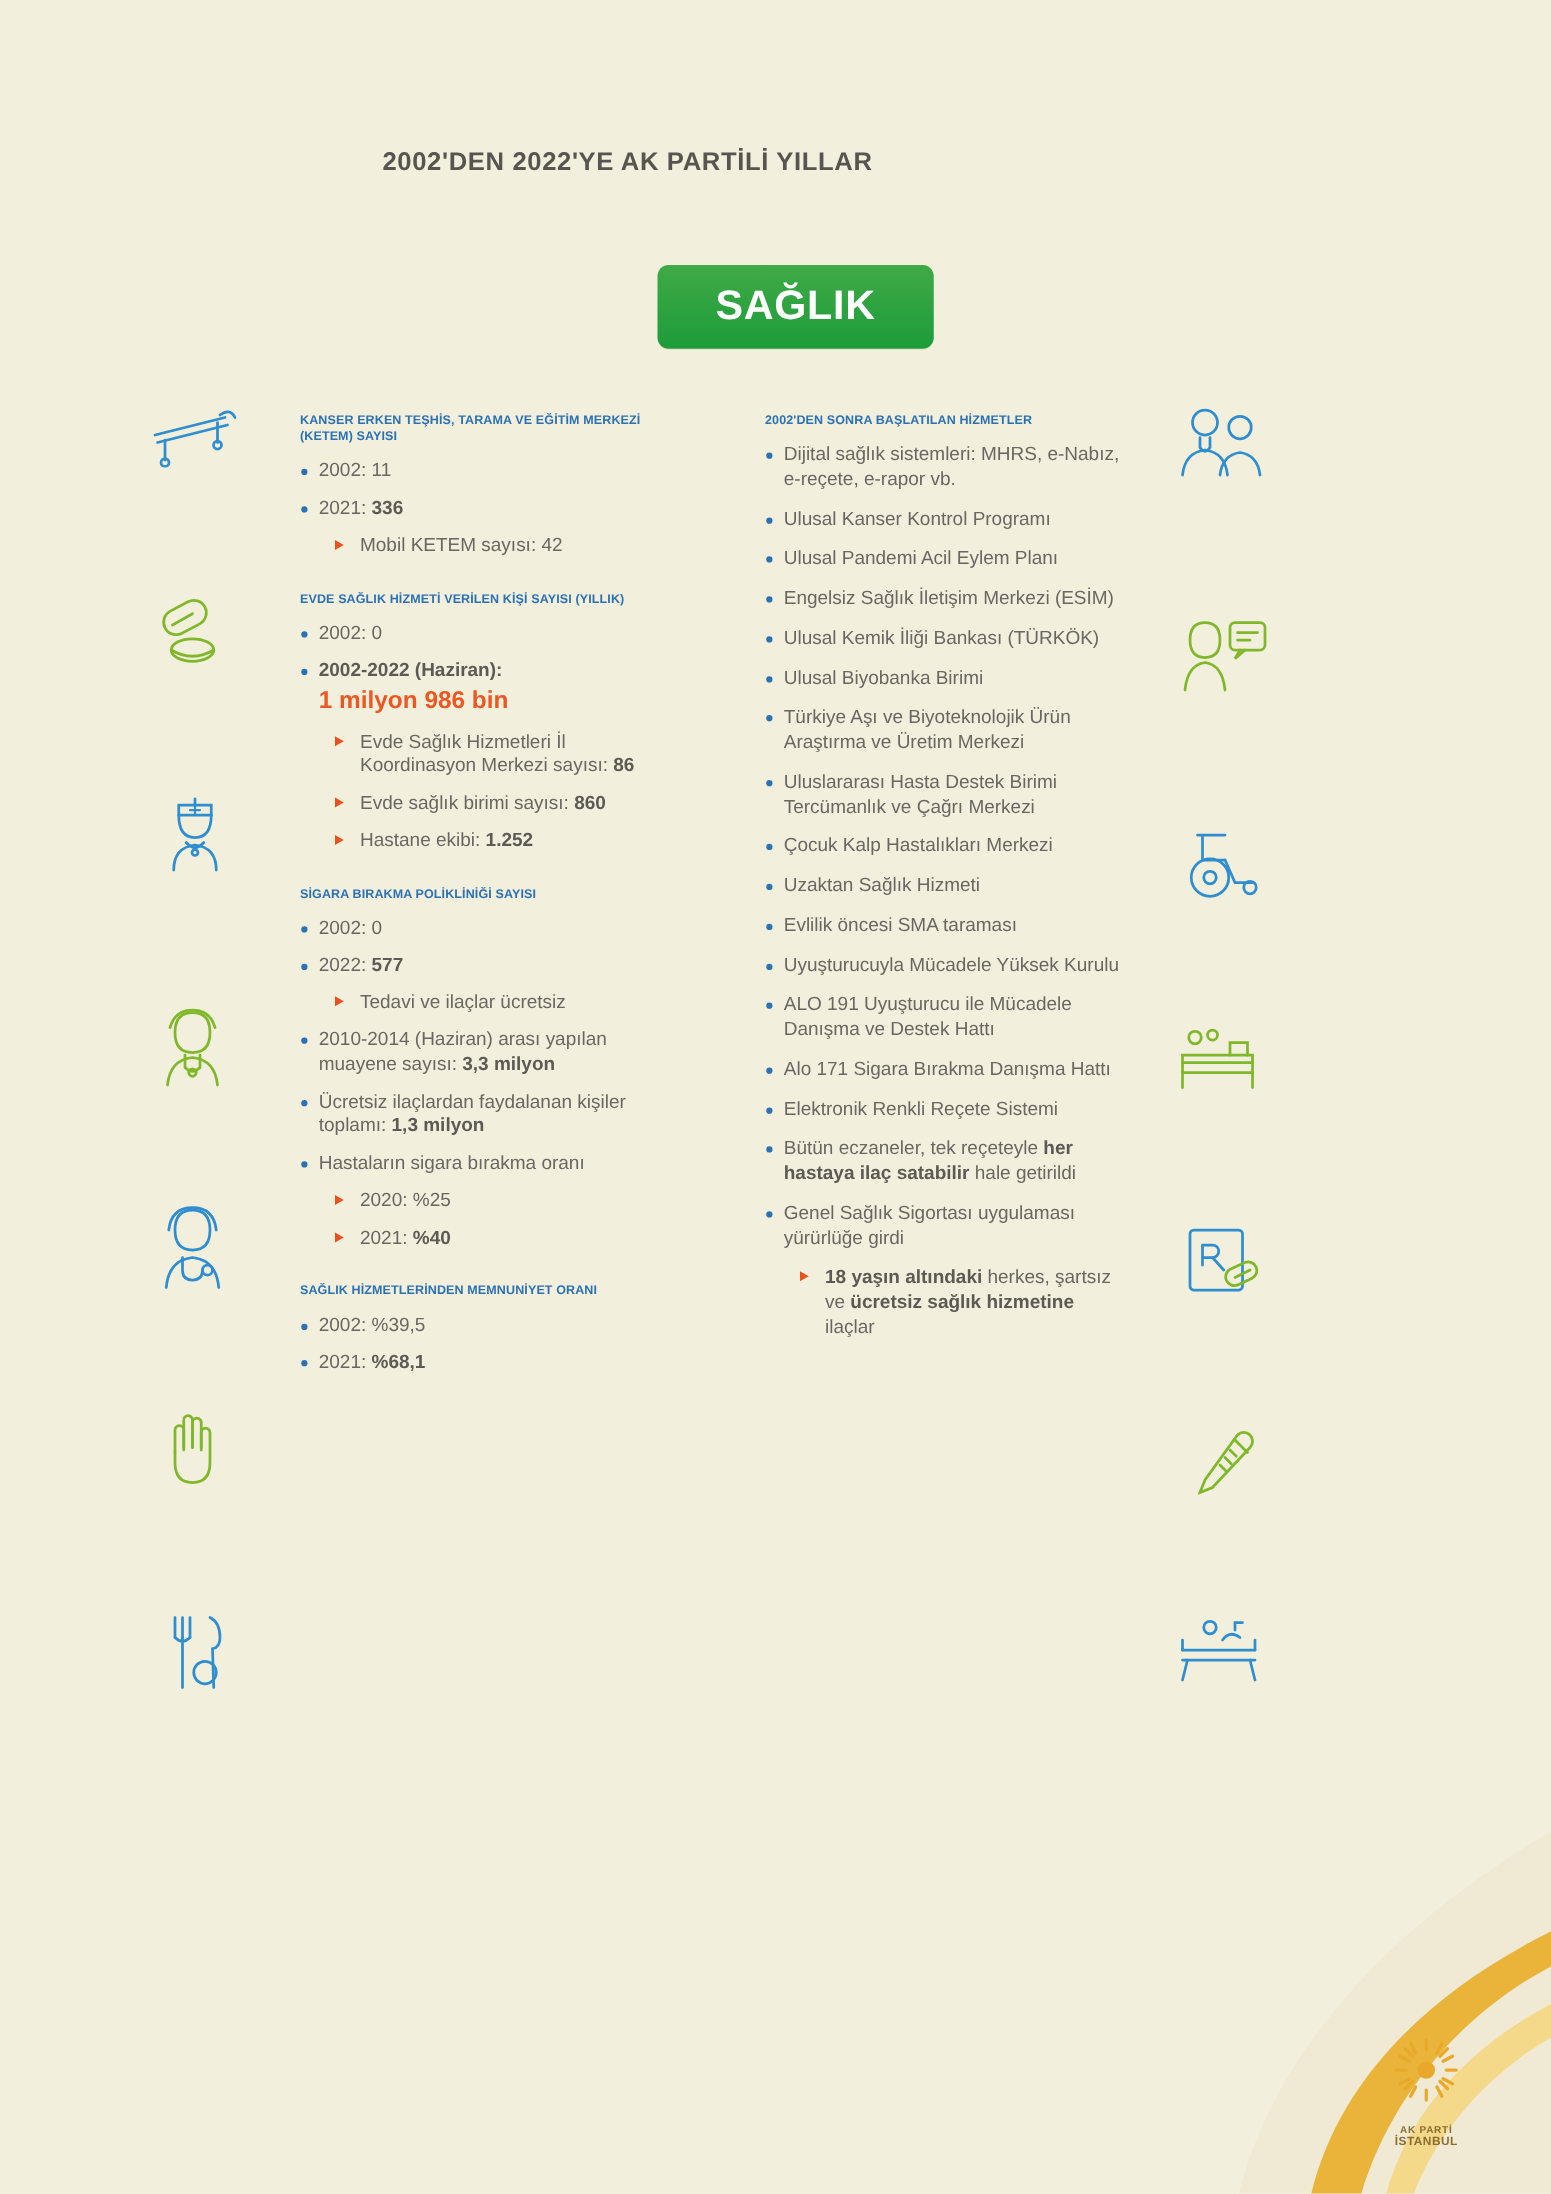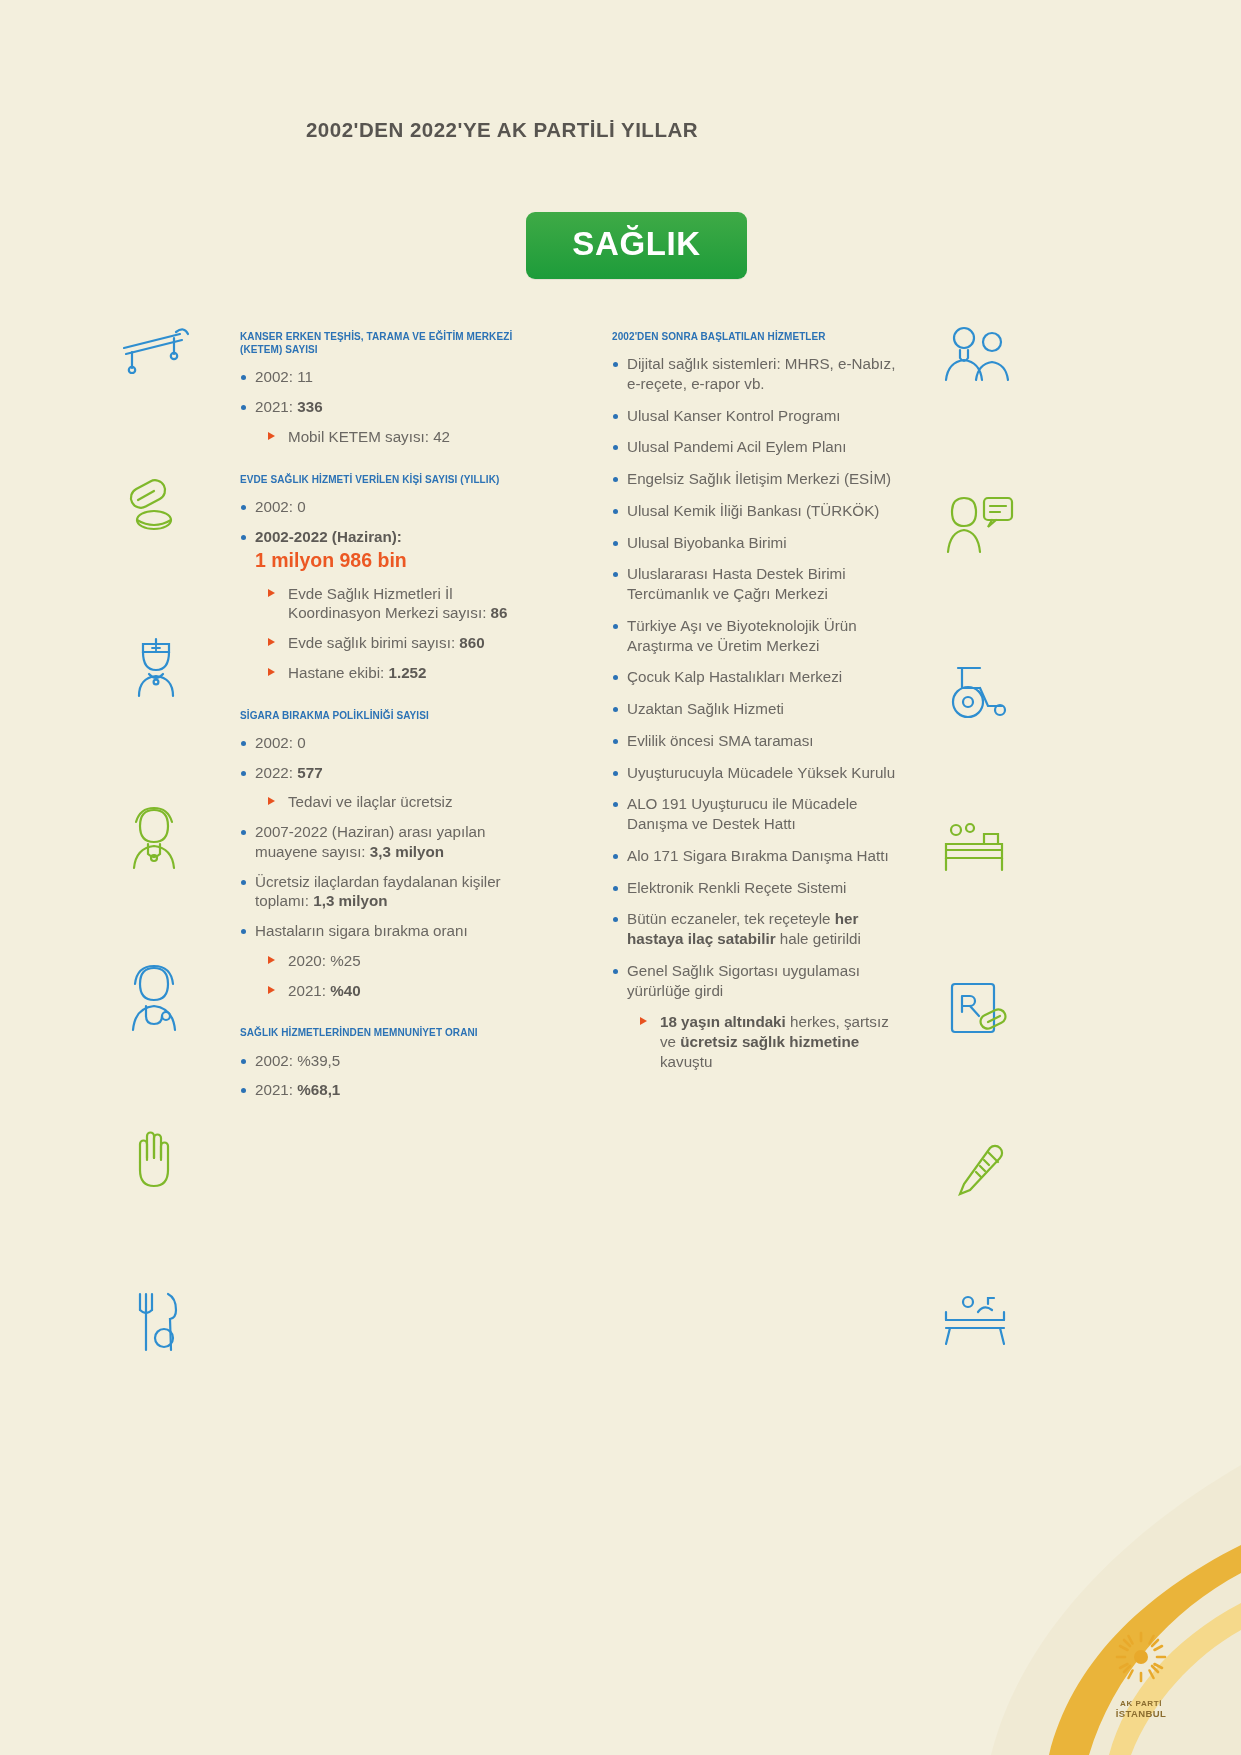--- a/index.html
+++ b/index.html
@@ -259,21 +259,21 @@
         <li class="b2"><span>Hastane ekibi: </span><b>1.252</b></li>
       </ul>
     </div>
 
     <div class="sec">
       <h3 class="sec-title">SİGARA BIRAKMA POLİKLİNİĞİ SAYISI</h3>
       <ul>
         <li class="b1"><span>2002: 0</span></li>
         <li class="b1"><span>2022: </span><b>577</b></li>
         <li class="b2"><span>Tedavi ve ilaçlar ücretsiz</span></li>
-        <li class="b1"><span>2007-2022 (Haziran) arası yapılan muayene sayısı: </span><b>3,3 milyon</b></li>
+        <li class="b1"><span>2010-2014 (Haziran) arası yapılan muayene sayısı: </span><b>3,3 milyon</b></li>
         <li class="b1"><span>Ücretsiz ilaçlardan faydalanan kişiler toplamı: </span><b>1,3 milyon</b></li>
         <li class="b1"><span>Hastaların sigara bırakma oranı</span></li>
         <li class="b2"><span>2020: %25</span></li>
         <li class="b2"><span>2021: </span><b>%40</b></li>
       </ul>
     </div>
 
     <div class="sec">
       <h3 class="sec-title">SAĞLIK HİZMETLERİNDEN MEMNUNİYET ORANI</h3>
       <ul>
@@ -287,32 +287,32 @@
   <div class="col-right">
     <div class="sec">
       <h3 class="sec-title">2002'DEN SONRA BAŞLATILAN HİZMETLER</h3>
       <ul>
         <li class="b1"><span>Dijital sağlık sistemleri: MHRS, e-Nabız, e-reçete, e-rapor vb.</span></li>
         <li class="b1"><span>Ulusal Kanser Kontrol Programı</span></li>
         <li class="b1"><span>Ulusal Pandemi Acil Eylem Planı</span></li>
         <li class="b1"><span>Engelsiz Sağlık İletişim Merkezi (ESİM)</span></li>
         <li class="b1"><span>Ulusal Kemik İliği Bankası (TÜRKÖK)</span></li>
         <li class="b1"><span>Ulusal Biyobanka Birimi</span></li>
+        <li class="b1"><span>Türkiye Aşı ve Biyoteknolojik Ürün Araştırma ve Üretim Merkezi</span></li>
         <li class="b1"><span>Uluslararası Hasta Destek Birimi Tercümanlık ve Çağrı Merkezi</span></li>
-        <li class="b1"><span>Türkiye Aşı ve Biyoteknolojik Ürün Araştırma ve Üretim Merkezi</span></li>
         <li class="b1"><span>Çocuk Kalp Hastalıkları Merkezi</span></li>
         <li class="b1"><span>Uzaktan Sağlık Hizmeti</span></li>
         <li class="b1"><span>Evlilik öncesi SMA taraması</span></li>
         <li class="b1"><span>Uyuşturucuyla Mücadele Yüksek Kurulu</span></li>
         <li class="b1"><span>ALO 191 Uyuşturucu ile Mücadele Danışma ve Destek Hattı</span></li>
         <li class="b1"><span>Alo 171 Sigara Bırakma Danışma Hattı</span></li>
         <li class="b1"><span>Elektronik Renkli Reçete Sistemi</span></li>
         <li class="b1"><span>Bütün eczaneler, tek reçeteyle </span><b>her hastaya ilaç satabilir</b><span> hale getirildi</span></li>
         <li class="b1"><span>Genel Sağlık Sigortası uygulaması yürürlüğe girdi</span></li>
-        <li class="b2"><b>18 yaşın altındaki</b><span> herkes, şartsız ve </span><b>ücretsiz sağlık hizmetine</b><span> kavuştu</span></li>
+        <li class="b2"><b>18 yaşın altındaki</b><span> herkes, şartsız ve </span><b>ücretsiz sağlık hizmetine</b><span> ilaçlar</span></li>
       </ul>
     </div>
   </div>
 
   <svg class="swoosh" viewBox="0 0 420 330">
     <path d="M420 40 C300 110 200 210 170 330 L420 330 Z" fill="#f0ead4"></path>
     <path d="M420 120 C320 170 250 240 228 330 L268 330 C292 250 350 185 420 148 Z" fill="#eab43a"></path>
     <path d="M420 178 C350 215 305 268 288 330 L310 330 C330 278 372 232 420 205 Z" fill="#f5d98b"></path>
   </svg>
 

